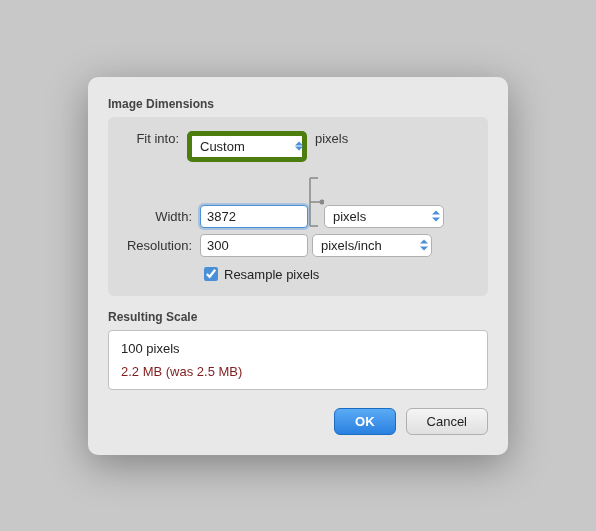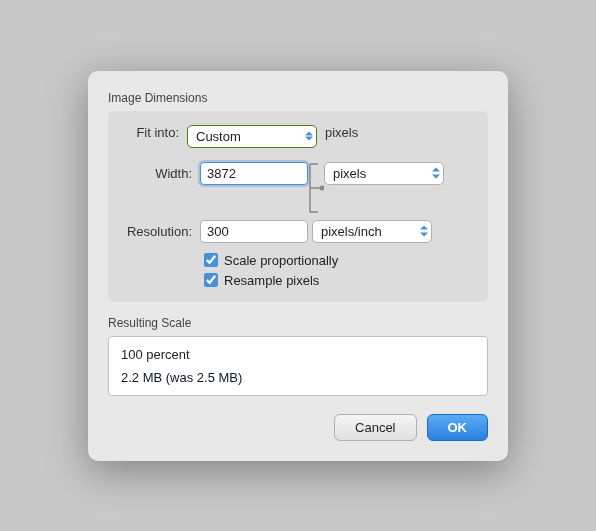--- a/index.html
+++ b/index.html
@@ -50,26 +50,26 @@
     .fit-select-wrapper {
       position: relative;
       display: inline-flex;
       align-items: center;
     }
 
     .fit-select {
       appearance: none;
       -webkit-appearance: none;
       background: white;
-      border: 1px solid #4d7c0f;
+      border: 5px solid #4d7c0f;
       border-radius: 5px;
       padding: 3px 24px 3px 8px;
       font-size: 13px;
       color: #222;
-      width: 130px;
+      width: 120px;
       cursor: pointer;
     }
 
     .select-chevron {
       position: absolute;
       right: 4px;
       top: 50%;
       transform: translateY(-50%);
       pointer-events: none;
       display: flex;
@@ -98,21 +98,21 @@
 
     .pixels-label {
       color: #333;
       font-size: 13px;
     }
 
     
     .fields-area {
       display: flex;
       gap: 0;
-      align-items: flex-start;
+      align-items: flex-end;
     }
 
     .left-fields {
       display: flex;
       flex-direction: column;
       gap: 6px;
     }
 
     .field-row {
       display: flex;
@@ -237,21 +237,21 @@
       gap: 8px;
     }
 
     .result-percent {
       font-size: 13px;
       color: #222;
     }
 
     .result-size {
       font-size: 13px;
-      color: #0f172a;
+      color: #7f1d1d;
     }
 
     
     .footer {
       display: flex;
       justify-content: flex-end;
       gap: 10px;
       margin-top: 4px;
     }
 
@@ -272,21 +272,21 @@
     .btn-ok {
       background: linear-gradient(to bottom, #5aabf5, #2a80e0);
       border-color: #1a6dc0;
       color: white;
       font-weight: 600;
     }
 
     .section-header {
       font-size: 12px;
       color: #444;
-      font-weight: 400;
+      font-weight: 700;
       margin-bottom: 6px;
     }
   </style>
 </head>
 <body>
 
 <div class="dialog">
 
   <div>
     <div class="section-header">Image Dimensions</div>
@@ -368,38 +368,34 @@
             <div class="select-chevron-blue">
               <span style="display:block;width:0;height:0;border-left:4px solid transparent;border-right:4px solid transparent;border-bottom:4px solid #4a90d9;"></span>
               <span style="display:block;width:0;height:0;border-left:4px solid transparent;border-right:4px solid transparent;border-top:4px solid #4a90d9;margin-top:2px;"></span>
             </div>
           </div>
         </div>
       </div>
 
       <div class="checkboxes">
         <div class="checkbox-row">
-          <input type="checkbox" id="scale" checked="" style="">
-          <label for="scale">Scale proportionally</label>
-        </div>
-        <div class="checkbox-row">
           <input type="checkbox" id="resample" checked="" style="">
           <label for="resample">Resample pixels</label>
         </div>
       </div>
 
     </div>
   </div>
 
   <div>
     <div class="section-header">Resulting Scale</div>
     <div class="result-section">
-      <div class="result-percent">100 percent</div>
+      <div class="result-percent">100 pixels</div>
       <div class="result-size">2.2 MB (was 2.5 MB)</div>
     </div>
   </div>
 
   <div class="footer">
+    <button class="btn btn-ok">OK</button>
     <button class="btn btn-cancel">Cancel</button>
-    <button class="btn btn-ok">OK</button>
   </div>
 
 </div>
 
 </body></html>

